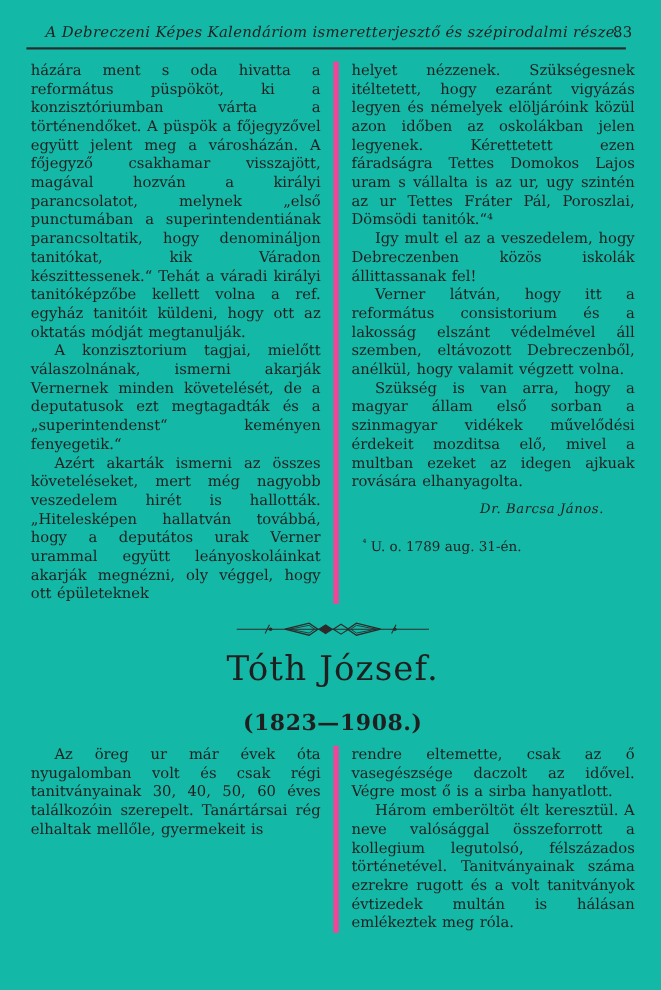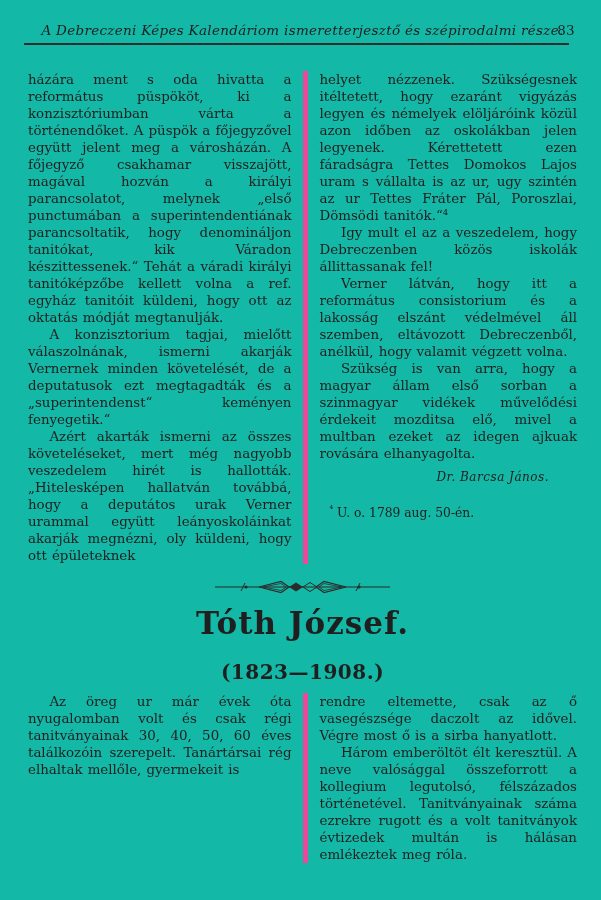--- a/index.html
+++ b/index.html
@@ -12,64 +12,64 @@
     font-family:"DejaVu Serif","Liberation Serif",serif;
     box-sizing:border-box;
     padding:22px 24px 16px 28px;
     overflow:hidden;
   }
   
   .header{position:relative;text-align:center;font-style:italic;font-size:13.5px;letter-spacing:.3px;}
   .page-number{position:absolute;right:2px;top:0;font-style:normal;font-size:13.5px;}
   .header-rule{border:0;border-top:2px solid #2b2b2b;margin:5px 8px 0 -4px;}
   
-  .two-col{display:flex;margin-top:26px;}
+  .two-col{display:flex;margin-top:11px;}
   .col{width:50%;box-sizing:border-box;}
   .col-left{padding-right:11px;}
   .col-right{border-left:5px solid #ec4899;padding-left:12px;}
   .para{margin:0;text-align:justify;font-size:13.4px;line-height:17px;word-spacing:.06em;}
   .para.indent{text-indent:1.6em;}
   .signature{margin-top:8px;font-style:italic;font-size:12px;text-align:right;padding-right:28px;letter-spacing:.5px;}
   .footnote{margin-top:20px;font-size:12.3px;padding-left:10px;}
   .footnote sup{font-size:9px;}
   
   .divider-wrap{text-align:center;margin:15px 0 6px;}
   
-  .article-title{margin:4px 0 0;text-align:center;font-size:31px;font-weight:bold;letter-spacing:1px;}
+  .article-title{margin:4px 0 0;text-align:center;font-size:31px;font-weight:normal;letter-spacing:1px;}
   .article-subtitle{text-align:center;font-size:20px;font-weight:bold;margin-top:19px;letter-spacing:.5px;}
   .article2 .two-col{margin-top:9px;}
 </style>
 </head>
 <body>
 
 <div class="page">
 
   <div class="header">
     <span>A Debreczeni Képes Kalendáriom ismeretterjesztő és szépirodalmi része.</span>
     <span class="page-number">83</span>
   </div>
   <hr class="header-rule">
 
   <section class="two-col article1">
     <div class="col col-left">
         <p class="para">házára ment s oda hivatta a református püspököt, ki a konzisztóriumban várta a történendőket. A püspök a főjegyzővel együtt jelent meg a városházán. A főjegyző csakhamar visszajött, magával hozván a királyi parancsolatot, melynek „első punctumában a superintendentiának parancsoltatik, hogy denomináljon tanitókat, kik Váradon készittessenek.“ Tehát a váradi királyi tanitóképzőbe kellett volna a ref. egyház tanitóit küldeni, hogy ott az oktatás módját megtanulják.</p>
         <p class="para indent">A konzisztorium tagjai, mielőtt válaszolnának, ismerni akarják Vernernek minden követelését, de a deputatusok ezt megtagadták és a „superintendenst“ keményen fenyegetik.“</p>
-        <p class="para indent">Azért akarták ismerni az összes követeléseket, mert még nagyobb veszedelem hirét is hallották. „Hitelesképen hallatván továbbá, hogy a deputátos urak Verner urammal együtt leányoskoláinkat akarják megnézni, oly küldeni, hogy ott épületeknek</p>
+        <p class="para indent">Azért akarták ismerni az összes követeléseket, mert még nagyobb veszedelem hirét is hallották. „Hitelesképen hallatván továbbá, hogy a deputátos urak Verner urammal együtt leányoskoláinkat akarják megnézni, oly véggel, hogy ott épületeknek</p>
       </div>
     <div class="col col-right">
       <div>
           <p class="para">helyet nézzenek. Szükségesnek itéltetett, hogy ezaránt vigyázás legyen és némelyek elöljáróink közül azon időben az oskolákban jelen legyenek. Kérettetett ezen fáradságra Tettes Domokos Lajos uram s vállalta is az ur, ugy szintén az ur Tettes Fráter Pál, Poroszlai, Dömsödi tanitók.“⁴</p>
           <p class="para indent">Igy mult el az a veszedelem, hogy Debreczenben közös iskolák állittassanak fel!</p>
           <p class="para indent">Verner látván, hogy itt a református consistorium és a lakosság elszánt védelmével áll szemben, eltávozott Debreczenből, anélkül, hogy valamit végzett volna.</p>
           <p class="para indent">Szükség is van arra, hogy a magyar állam első sorban a szinmagyar vidékek művelődési érdekeit mozditsa elő, mivel a multban ezeket az idegen ajkuak rovására elhanyagolta.</p>
         </div>
       <div class="signature">Dr. Barcsa János.</div>
       <div class="footnote">
         <sup>⁴</sup>
-        <span>U. o. 1789 aug. 50-én.</span>
+        <span>U. o. 1789 aug. 31-én.</span>
       </div>
     </div>
   </section>
 
   <div class="divider-wrap">
     <svg width="175" height="16" viewBox="0 0 175 16">
       <line x1="0" y1="8" x2="175" y2="8" stroke="#2b2b2b" stroke-width="1"></line>
       <line x1="30" y1="4" x2="26" y2="12" stroke="#2b2b2b" stroke-width="1"></line>
       <circle cx="31" cy="8" r="1.6" fill="#2b2b2b"></circle>
       <path d="M44 8 L66 2.5 L74 8 L66 13.5 Z" fill="none" stroke="#2b2b2b" stroke-width="1.2"></path>

